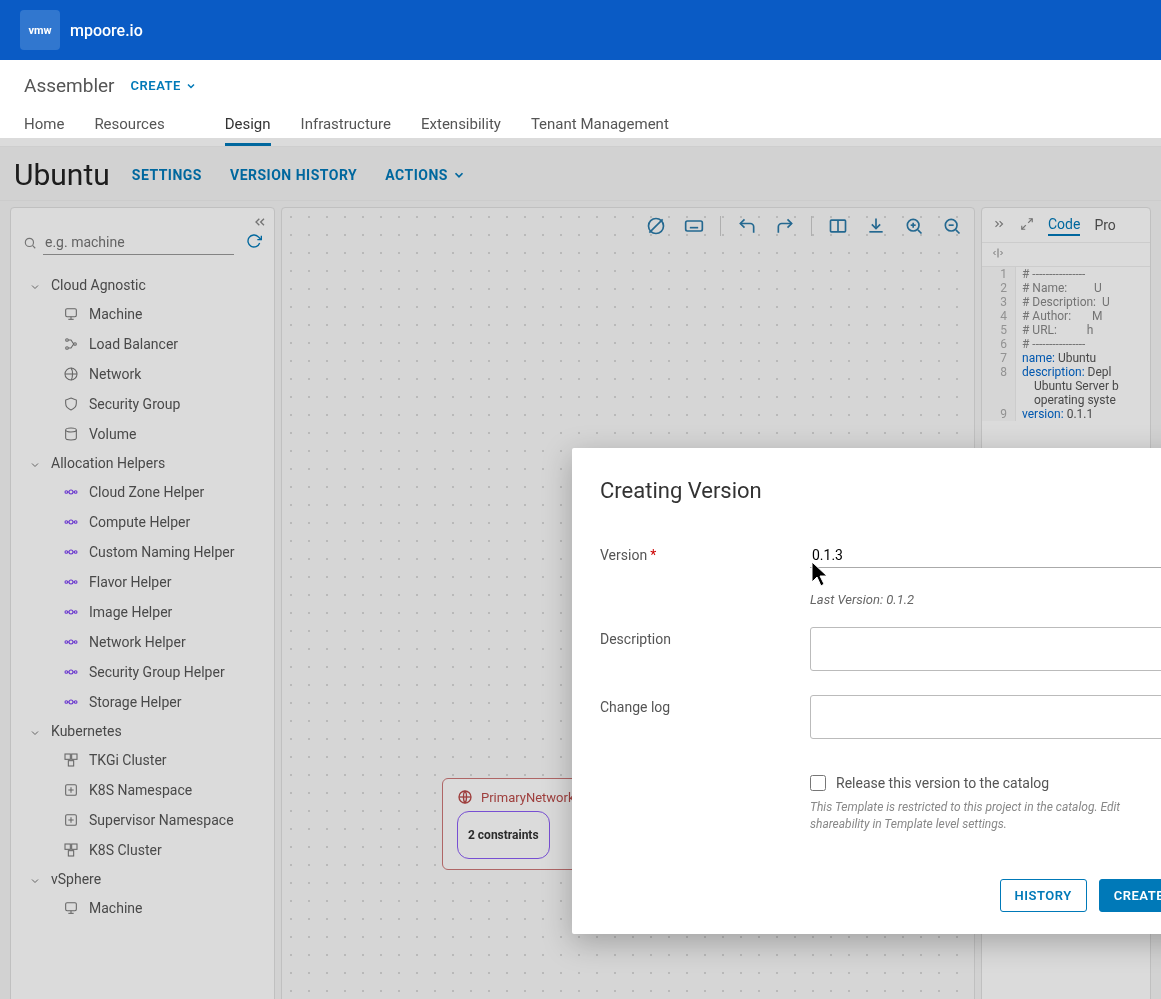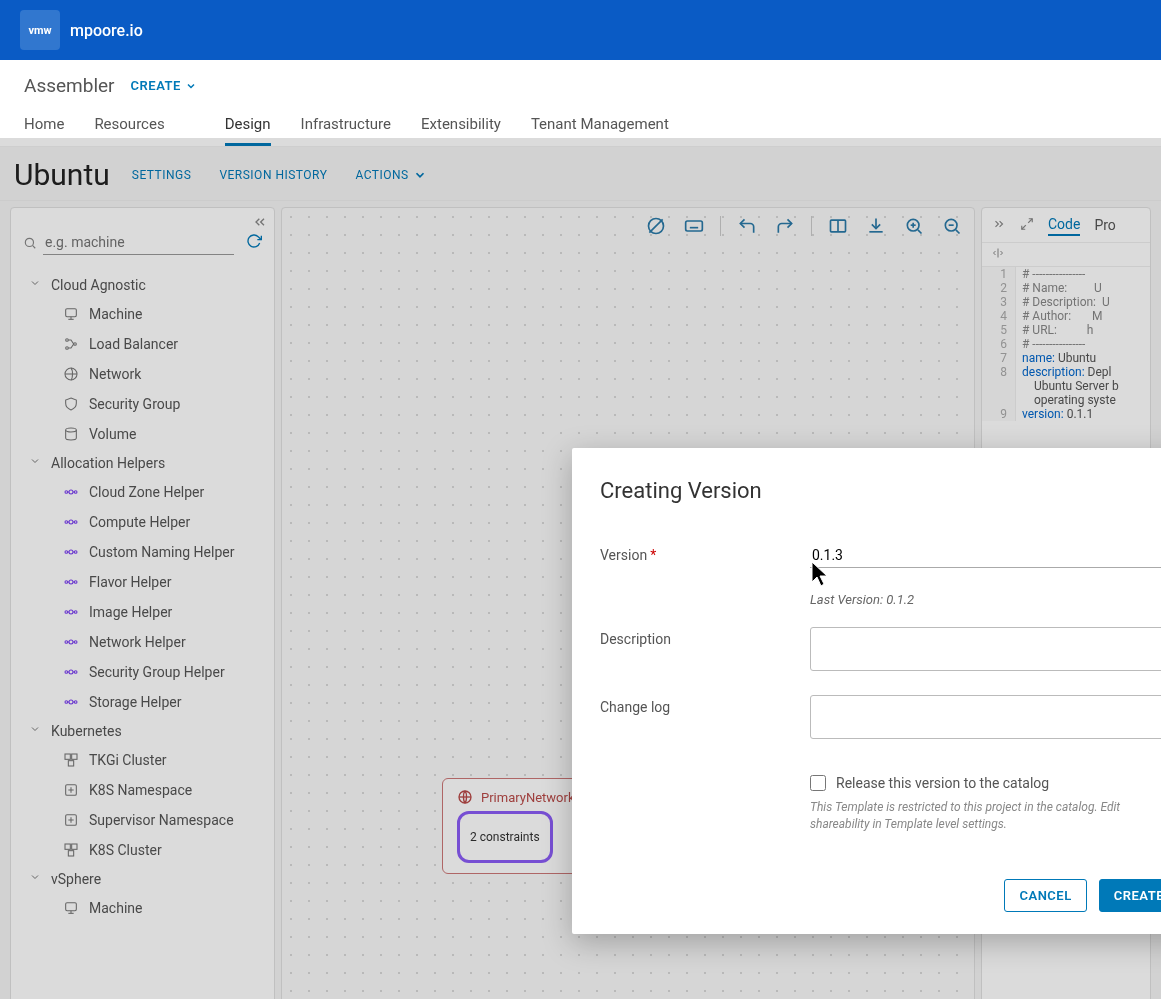--- a/index.html
+++ b/index.html
@@ -17,48 +17,48 @@
 .change-link { color:#0079b8; font-size:13px; font-weight:600; letter-spacing:.5px; display:flex; align-items:center; gap:4px; cursor:pointer; }
 .change-link svg { width:12px; height:12px; }
 .main-tabs { display:flex; gap:30px; margin-top:8px; }
 .main-tab { font-size:15px; color:#555; padding:10px 0; border-bottom:3px solid transparent; cursor:pointer; }
 .main-tab.active { color:#333; border-bottom-color:#0079b8;margin-left:30px; }
 
 
 .titlebar { background:#f5f5f5; padding:10px 24px 8px 14px; display:flex; align-items:center; gap:22px; border-bottom:1px solid #eee; }
 .page-title { font-size:30px; font-weight:400; color:#222; }
 .title-links { display:flex; gap:28px; align-items:center; }
-.title-link { color:#0079b8; font-size:12px; font-weight:400; letter-spacing:.5px; cursor:pointer; display:flex; align-items:center; gap:4px; }
+.title-link { color:#0079b8; font-size:14px; font-weight:700; letter-spacing:.5px; cursor:pointer; display:flex; align-items:center; gap:4px; }
 
 
 .workspace { display:flex; height:calc(999px - 60px - 78px - 50px); background:#f5f5f5; position:relative; }
 
 
 .sidebar { width:265px; background:#fff; border:1px solid #e0e0e0; border-radius:4px; margin:6px 0 6px 10px; display:flex; flex-direction:column; position:relative; }
 .sidebar-collapse { position:absolute; right:6px; top:6px; color:#888; cursor:pointer; }
 .sidebar-search { padding:22px 12px 4px; display:flex; align-items:center; gap:6px; }
 .sidebar-search input { border:none; border-bottom:1px solid #999; flex:1; font-size:14px; padding:4px 2px; outline:none; background:transparent; }
 .sidebar-search .refresh { color:#0079b8; cursor:pointer; margin-left:6px; }
 .tree { overflow-y:auto; flex:1; margin-top:12px; padding-right:2px; }
 .tree::-webkit-scrollbar { width:10px; }
 .tree::-webkit-scrollbar-thumb { background:#c6c6c6; border-radius:0; }
 .tree::-webkit-scrollbar-track { background:#f0f0f0; }
-.tree-group { padding:6px 18px; font-size:14px; color:#555; display:flex; align-items:flex-start; gap:10px; cursor:pointer; }
+.tree-group { padding:6px 18px; font-size:14px; color:#555; display:flex; align-items:flex-end; gap:10px; cursor:pointer; }
 .tree-item { padding:7px 18px 7px 52px; font-size:14px; color:#565656; display:flex; align-items:center; gap:10px; cursor:pointer; }
 .tree-item .ic, .tree-group .ic { width:16px; height:16px; display:inline-flex; align-items:center; justify-content:center; color:#777; flex-shrink:0; }
 .tree-item .ic.purple { color:#7b3ff2; }
 .tree-group .caret { width:12px; height:12px; }
 
 
 .canvas-wrap { flex:1; background:#fafafa; border:1px solid #e0e0e0; border-radius:4px; margin:6px 6px 6px 6px; position:relative; background-image:radial-gradient(#d8d8d8 1px, transparent 1px); background-size:18px 18px; }
 .canvas-toolbar { position:absolute; top:6px; right:10px; display:flex; gap:14px; color:#4a4a4a; }
 .canvas-toolbar .tb { width:24px; height:24px; display:flex; align-items:center; justify-content:center; cursor:pointer; }
 .node-network { position:absolute; left:160px; top:570px; border:1px solid #c77; border-radius:6px; padding:10px 14px; background:#fff; min-width:150px; }
 .node-network .hdr { display:flex; align-items:center; gap:8px; color:#b94a48; font-size:13px; margin-bottom:6px; }
-.node-network .chip { border:3px solid #8b5cf6; color:#333; font-size:12px; padding:16px 10px; border-radius:12px; display:inline-block; }
+.node-network .chip { border:1px solid #8b5cf6; color:#333; font-size:12px; padding:16px 10px; border-radius:12px; display:inline-block;font-weight:bold; }
 
 
 .codepanel { width:170px; background:#fff; border:1px solid #e0e0e0; border-radius:4px; margin:6px 10px 6px 0; display:flex; flex-direction:column; font-family:ui-monospace,Menlo,Consolas,monospace; font-size:12px; overflow:hidden; }
 .codepanel-tabs { display:flex; gap:14px; padding:6px 10px; border-bottom:1px solid #eee; align-items:center; }
 .codepanel-tabs .ct { cursor:pointer; font-size:14px; color:#555; padding:2px 0; }
 .codepanel-tabs .ct.active { color:#0079b8; border-bottom:2px solid #0079b8; }
 .codepanel-tabs .cicon { color:#888; cursor:pointer; }
 .code-body { flex:1; overflow:hidden; white-space:pre; color:#555; }
 .code-line { display:flex; }
 .code-line .ln { width:34px; text-align:right; color:#aaa; padding-right:8px; border-right:1px solid #eee; flex-shrink:0; background:#fafafa; }
@@ -510,20 +510,20 @@
     <div class="ctl">
       <label class="chk-row">
         <input type="checkbox" style="">
         <span>Release this version to the catalog</span>
       </label>
       <div class="note">This Template is restricted to this project in the catalog. Edit shareability in Template level settings.</div>
     </div>
   </div>
 
   <div class="modal-actions">
-    <button class="btn btn-sec">CANCEL</button>
+    <button class="btn btn-sec">HISTORY</button>
     <button class="btn btn-pri">CREATE</button>
   </div>
 </div>
 
 <svg class="cursor" width="22" height="28" viewBox="0 0 22 28">
   <path d="M2 2 L2 22 L7 17 L11 26 L14 24 L10 16 L17 16 Z" fill="#000" stroke="#fff" stroke-width="1"></path>
 </svg>
 
 </body></html>

